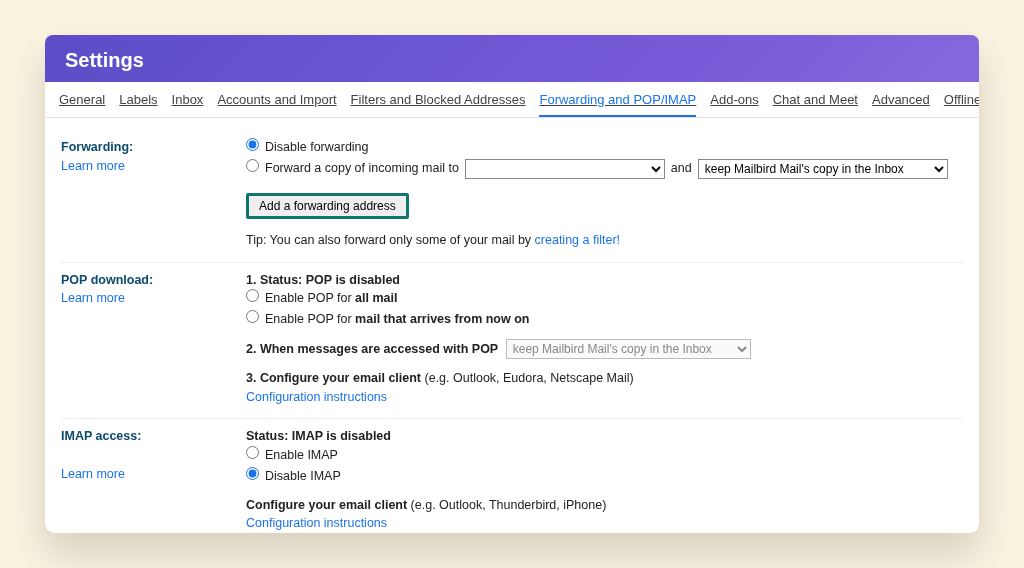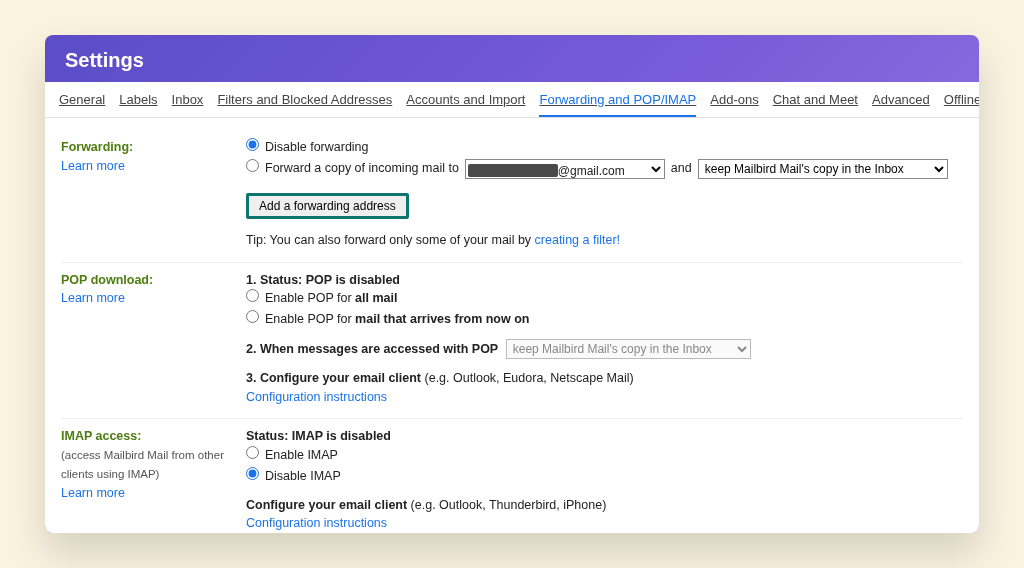--- a/index.html
+++ b/index.html
@@ -62,21 +62,21 @@
       padding: 8px 0 12px;
       border-bottom: 1px solid #eee;
     }
     .section:last-of-type { border-bottom: none; }
     .section-label {
       width: 165px;
       flex-shrink: 0;
     }
     .section-label strong {
       font-weight: bold;
-      color: #4d7c0f;
+      color: #0c4a6e;
     }
     .section-label .sub {
       color: #555;
       font-size: 11.5px;
     }
     .link { color: #1a73e8; cursor: pointer; }
     .radio-row, .check-row { display: flex; align-items: flex-start; gap: 6px; margin-bottom: 2px; }
     input[type="radio"] { accent-color: #1a73e8; }
     select {
       font-size: 12px;
@@ -114,22 +114,22 @@
 </head>
 <body>
 
 <div class="window">
   <div class="header">Settings</div>
 
   <div class="tabs" id="tabs-container">
       <div class="tab">General</div>
       <div class="tab">Labels</div>
       <div class="tab">Inbox</div>
+      <div class="tab">Accounts and Import</div>
       <div class="tab">Filters and Blocked Addresses</div>
-      <div class="tab">Accounts and Import</div>
       <div class="tab active">Forwarding and POP/IMAP</div>
       <div class="tab">Add-ons</div>
       <div class="tab">Chat and Meet</div>
       <div class="tab">Advanced</div>
       <div class="tab">Offline</div>
     </div>
 
   <div class="content">
 
     <div class="section">
@@ -140,24 +140,21 @@
       <div>
         <div class="radio-row">
           <input type="radio" name="fwd" checked="" style="">
           <span>Disable forwarding</span>
         </div>
         <div class="radio-row">
           <input type="radio" name="fwd" style="">
           <span>Forward a copy of incoming mail to</span>
           <span style="position: relative; display: inline-block;"><select class="email-select">
             <option><span></span></option>
-          </select><span style="position: absolute; left: 3px; top: 3px; display: flex; align-items: center; gap: 0px;">
-                <span class="redacted"></span>
-                <span style="font-size:12px">@gmail.com</span>
-              </span></span>
+          </select></span>
           <span>and</span>
           <select style="width:250px">
             <option>keep Mailbird Mail's copy in the Inbox</option>
           </select>
         </div>
         <button class="btn btn-add">Add a forwarding address</button>
         <div>
           <span>Tip: You can also forward only some of your mail by </span><span class="link">creating a filter!</span>
         </div>
       </div>
@@ -187,21 +184,21 @@
         <div style="margin-top:10px">
           <b>3. Configure your email client</b><span> (e.g. Outlook, Eudora, Netscape Mail)</span><br>
           <span class="link">Configuration instructions</span>
         </div>
       </div>
     </div>
 
     <div class="section">
       <div class="section-label">
         <strong>IMAP access:</strong><br>
-        <span class="sub">(access Mailbird Mail from other clients using IMAP)</span><br>
+        <br>
         <span class="link">Learn more</span>
       </div>
       <div>
         <div><b><span>Status: </span><span>IMAP is disabled</span></b></div>
         <div class="radio-row">
           <input type="radio" name="imap" style="">
           <span>Enable IMAP</span>
         </div>
         <div class="radio-row">
           <input type="radio" name="imap" checked="" style="">

